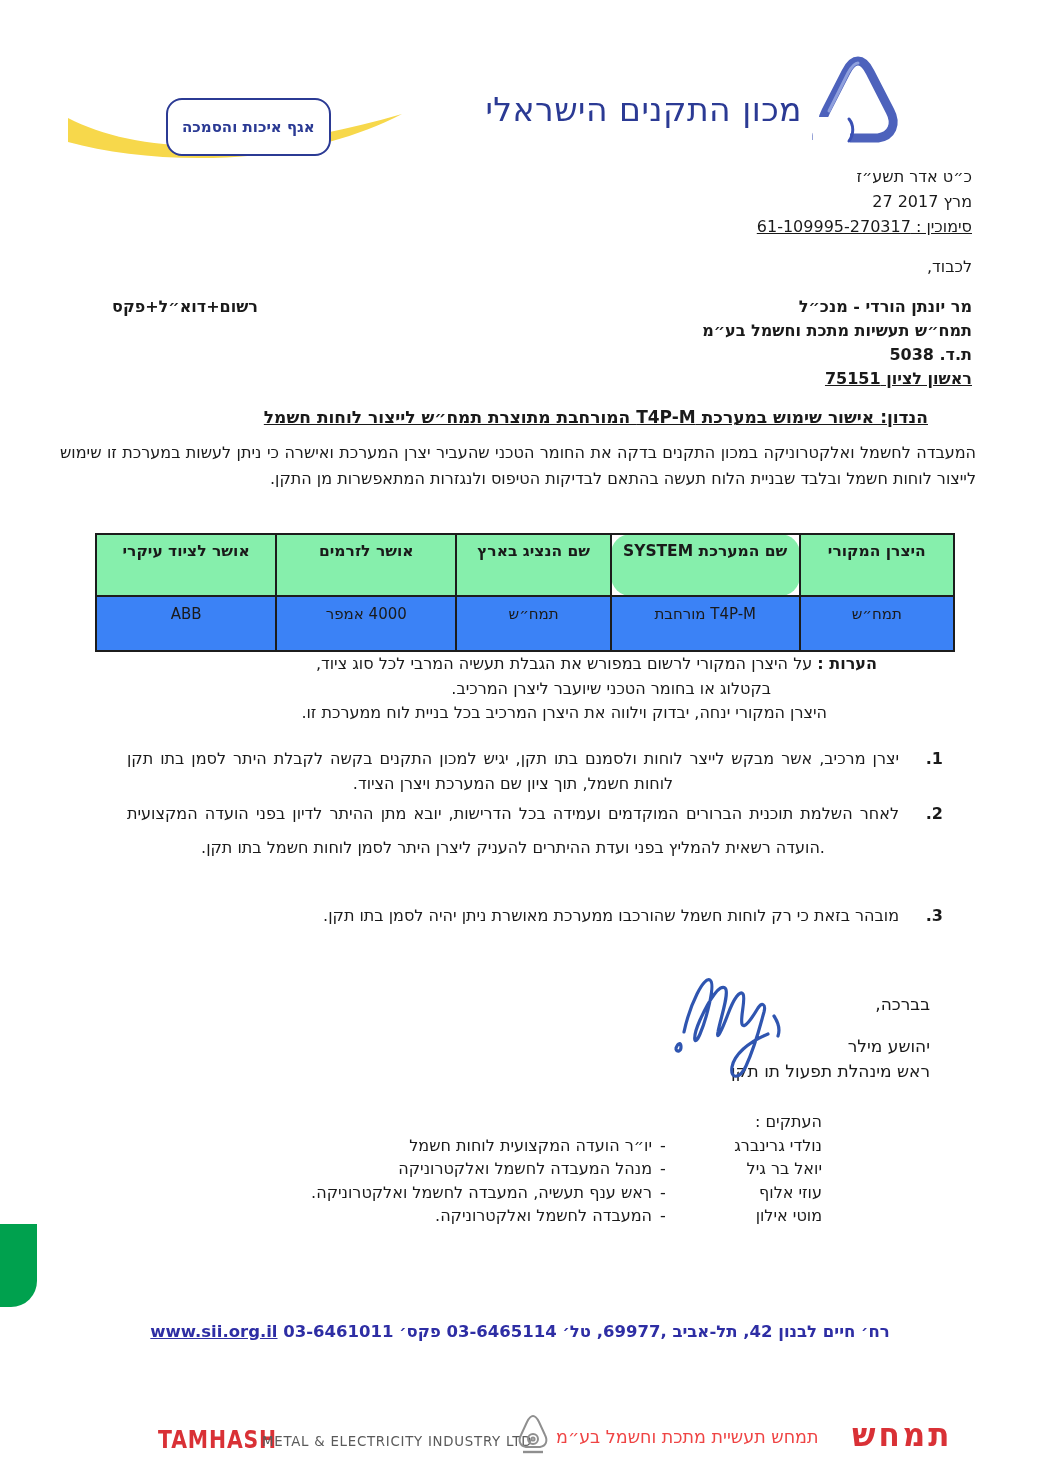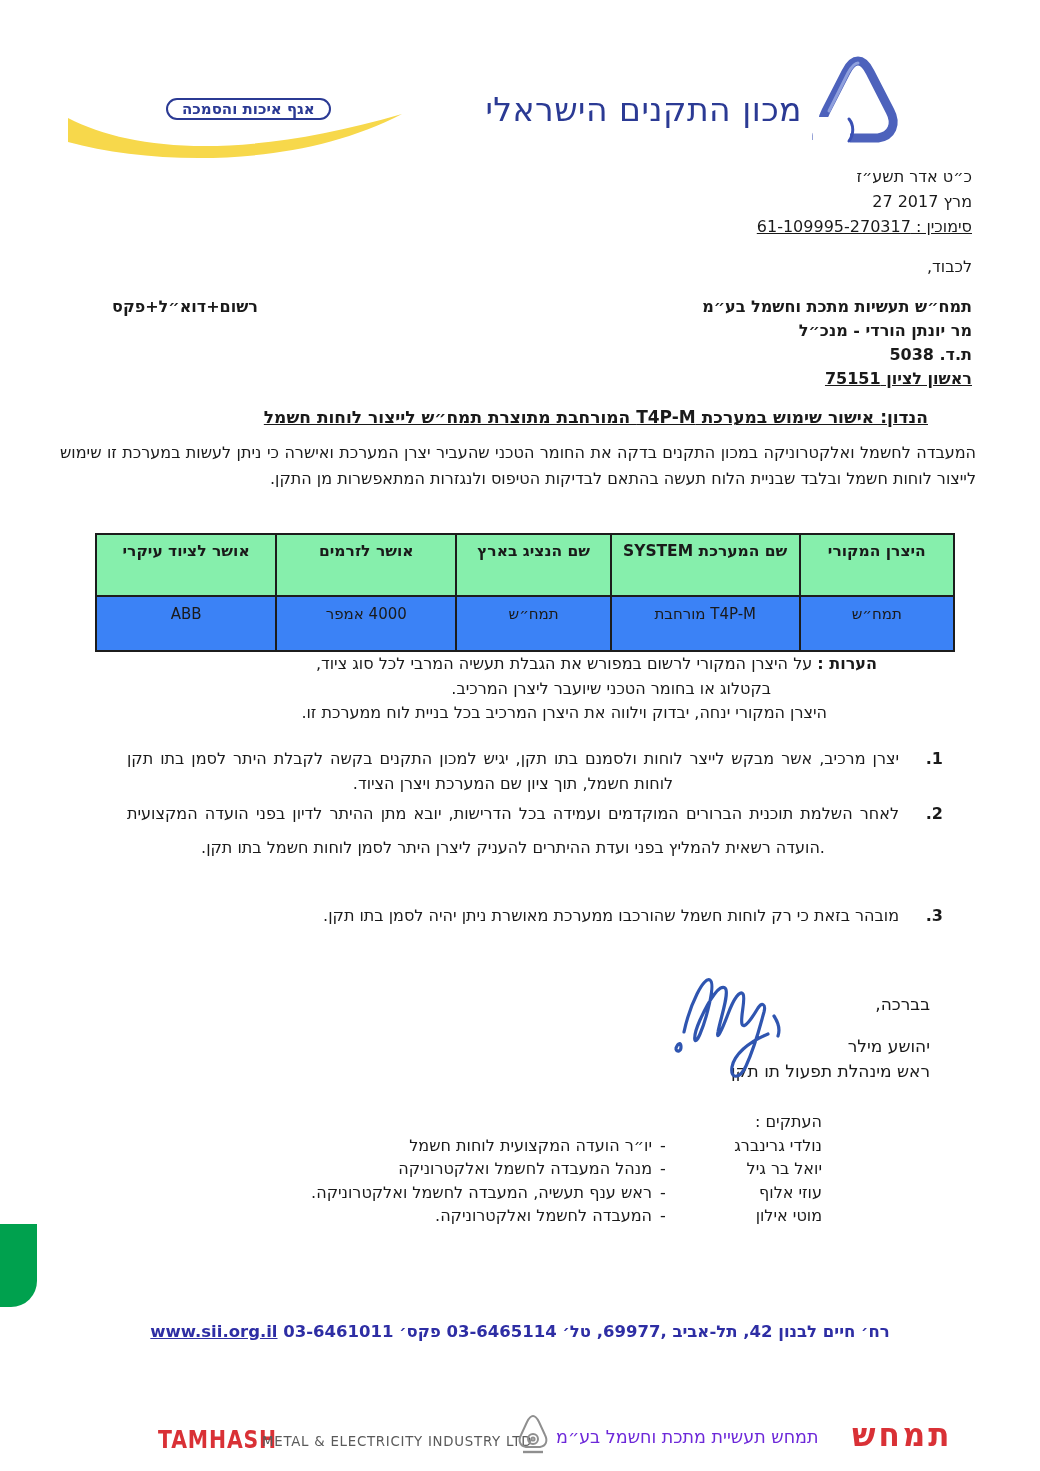--- a/index.html
+++ b/index.html
@@ -5,21 +5,21 @@
   html,body{margin:0;padding:0;background:#ffffff;}
   .page{
     position:relative;width:1040px;height:1471px;margin:0 auto;background:#ffffff;
     font-family:"DejaVu Sans",sans-serif;direction:rtl;color:#1a1a1a;overflow:hidden;
   }
   .abs{position:absolute;}
 
   
   .org-name{top:90px;right:238px;font-size:33px;color:#2b3a94;letter-spacing:0.5px;white-space:nowrap;}
   .logo-icon{left:812px;top:53px;}
-  .badge{left:166px;top:98px;border:2px solid #2b3a94;border-radius:16px;padding:0 14px;
+  .badge{left:166px;top:98px;border:2px solid #2b3a94;border-radius:16px;padding:18px 14px;
          font-size:15px;font-weight:bold;color:#2b3a94;background:#ffffff;z-index:2;white-space:nowrap;}
   .swoosh{left:64px;top:106px;z-index:1;}
 
   
   .date-block{right:68px;top:164px;text-align:right;font-size:16px;line-height:25px;}
   .date-block .ref{text-decoration:underline;}
 
   .salutation{right:68px;top:257px;font-size:16px;}
   .recipient{right:68px;top:295px;font-size:16px;font-weight:bold;line-height:24px;text-align:right;}
   .recipient .underl{text-decoration:underline;}
@@ -27,21 +27,21 @@
 
   .subject{right:112px;top:407px;font-size:17px;font-weight:bold;text-decoration:underline;white-space:nowrap;}
 
   .body-par{right:64px;left:60px;top:440px;font-size:16px;line-height:25.5px;text-align:justify;}
 
   
   .approval-table{left:95px;top:533px;width:860px;border-collapse:collapse;direction:rtl;}
   .approval-table th,.approval-table td{border:2px solid #1c1c1c;text-align:center;vertical-align:top;}
   .approval-table th{background:#86efac;height:52px;font-size:15.5px;font-weight:bold;padding-top:7px;}
   .approval-table td{height:44px;font-size:15px;padding-top:8px;background:#3b82f6;}
-  .c1{width:18%;margin-top:43px;} .c2{width:22%;} .c3{width:18%;} .c4{width:21%;} .c5{width:21%;}
+  .c1{width:18%;margin-top:43px;} .c2{width:22%;border-radius:20px;} .c3{width:18%;} .c4{width:21%;} .c5{width:21%;}
 
   
   .notes{right:163px;top:652px;width:690px;font-size:16px;line-height:24.5px;text-align:right;}
   .notes .nl2{padding-right:106px;}
   .notes .nl3{padding-right:50px;}
   .notes b{font-weight:bold;}
 
   
   .item{right:97px;display:flex;font-size:16px;}
   .item .num{width:24px;min-width:24px;font-weight:bold;text-align:right;}
@@ -70,21 +70,21 @@
   .green-box{left:0;top:1224px;width:37px;height:83px;background:#00a14e;border-radius:0 0 26px 0;}
   .address-line{left:0;right:0;top:1322px;text-align:center;color:#2e2ea4;font-weight:bold;font-size:16.5px;}
   .website{text-decoration:underline;color:#2e2ea4;}
 
   
   .tamhash-latin{left:158px;top:1426px;color:#d93136;font-size:24px;font-weight:bold;letter-spacing:1px;
                  transform:scaleX(0.85);transform-origin:left;direction:ltr;}
   .tamhash-sub{left:262px;top:1433px;color:#5a5a5a;font-size:14.5px;letter-spacing:0.8px;
                transform:scaleX(0.92);transform-origin:left;direction:ltr;white-space:nowrap;}
   .emblem{left:516px;top:1412px;}
-  .bottom-hebrew{left:556px;top:1427px;font-size:17.5px;color:#6d28d9;white-space:nowrap;direction:rtl;}
+  .bottom-hebrew{left:556px;top:1427px;font-size:17.5px;color:#ef4444;white-space:nowrap;direction:rtl;}
   .tamhash-hebrew{left:852px;top:1416px;color:#d93136;font-size:31px;font-weight:bold;letter-spacing:3px;
                   transform:scaleY(1.05);transform-origin:top;white-space:nowrap;}
 </style>
 </head>
 <body>
 
 <div class="page">
 
   <div class="abs logo-icon">
     <svg width="92" height="96" viewBox="0 0 92 96">
@@ -105,22 +105,22 @@
 
   <div class="abs date-block">
     <div>כ״ט אדר תשע״ז</div>
     <div dir="ltr">27 מרץ 2017</div>
     <div class="ref">סימוכין : 61-109995-270317</div>
   </div>
 
   <div class="abs salutation">לכבוד,</div>
   <div class="abs delivery">רשום+דוא״ל+פקס</div>
   <div class="abs recipient">
+    <div>מר יונתן הורדי - מנכ״ל</div>
     <div>תמח״ש תעשיות מתכת וחשמל בע״מ</div>
-    <div>מר יונתן הורדי - מנכ״ל</div>
     <div>ת.ד. 5038</div>
     <div class="underl">ראשון לציון 75151</div>
   </div>
 
   <div class="abs subject">הנדון:  אישור שימוש במערכת T4P-M המורחבת מתוצרת תמח״ש לייצור לוחות חשמל</div>
 
   <div class="abs body-par">המעבדה לחשמל ואלקטרוניקה במכון התקנים בדקה את החומר הטכני שהעביר יצרן המערכת ואישרה כי ניתן לעשות במערכת זו שימוש לייצור לוחות חשמל ובלבד שבניית הלוח תעשה בהתאם לבדיקות הטיפוס ולנגזרות המתאפשרות מן התקן.</div>
 
   <table class="abs approval-table">
     <tbody>

